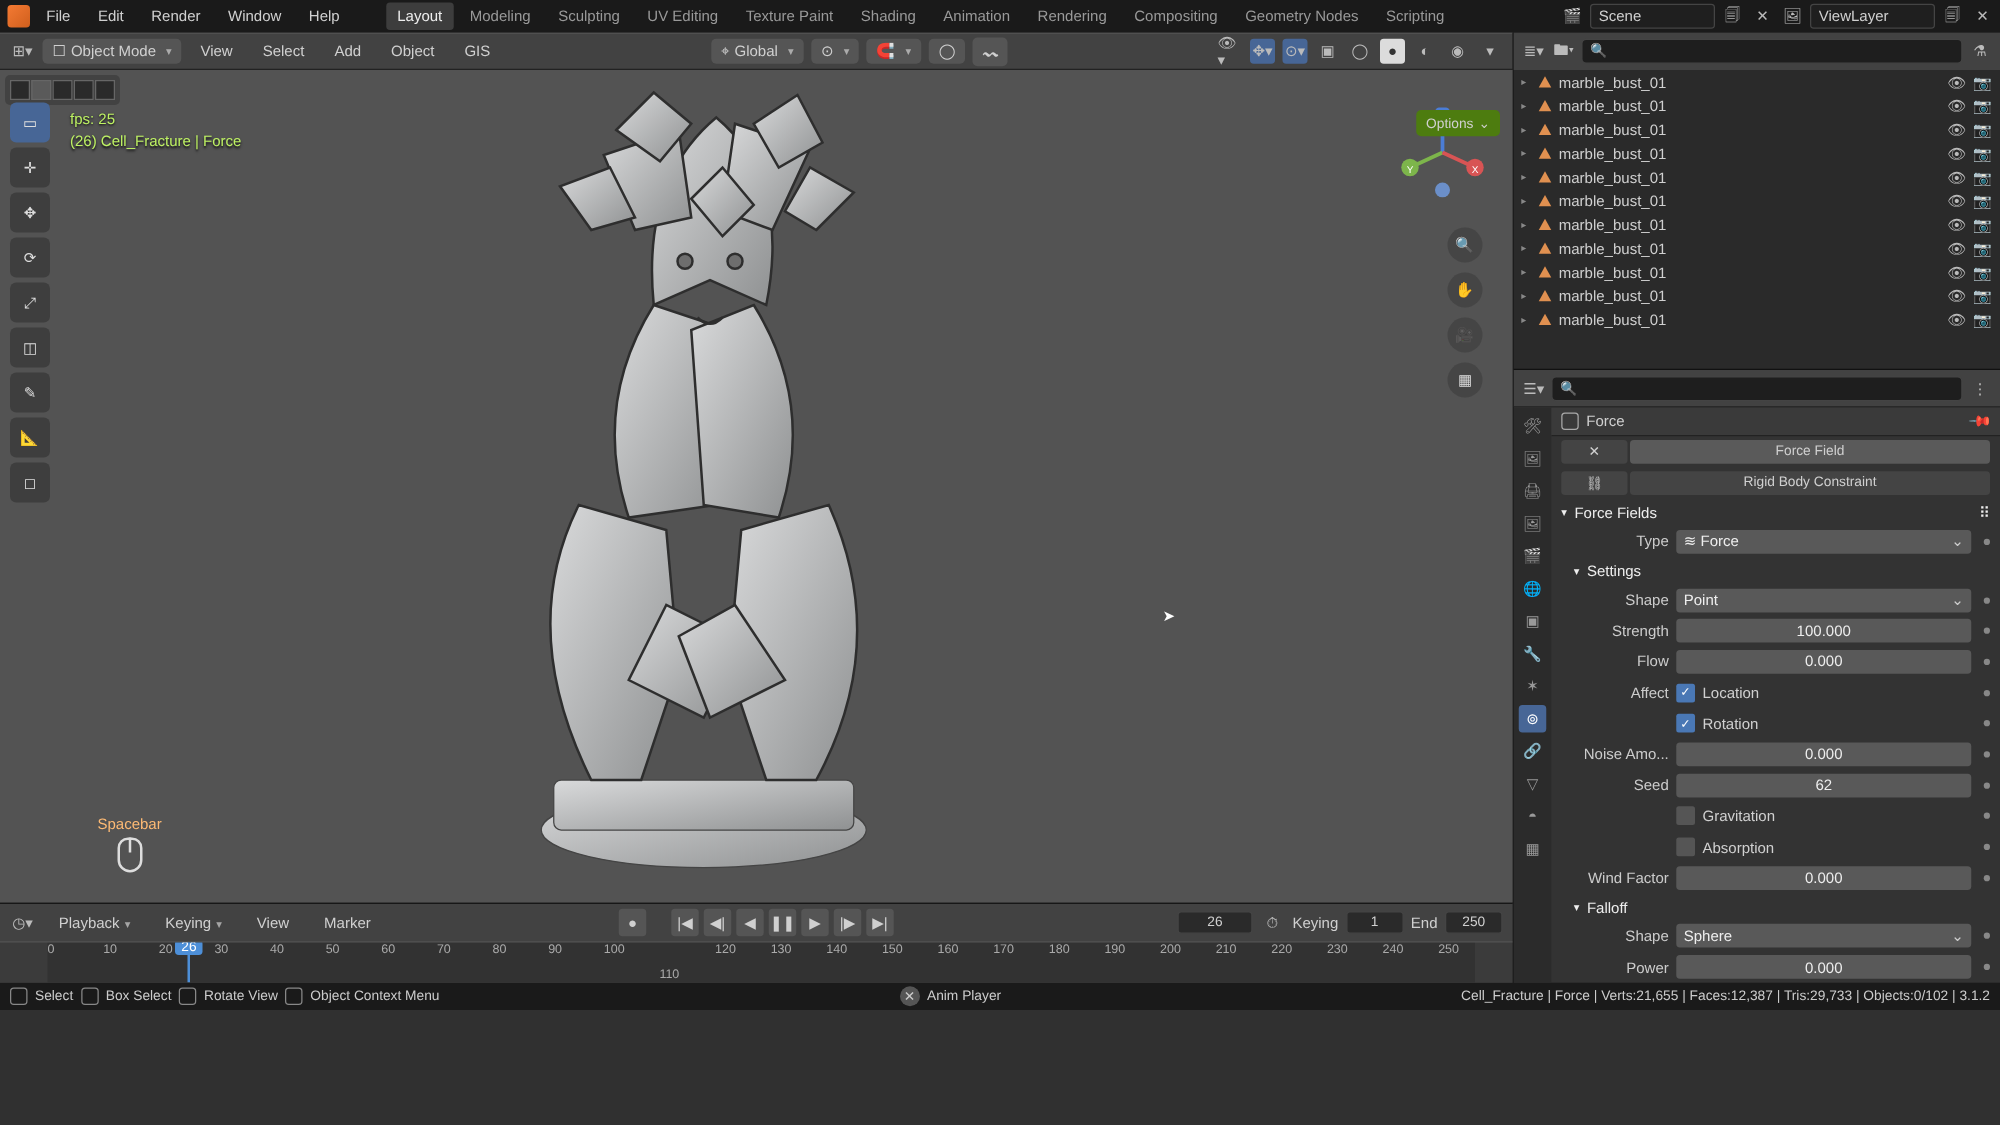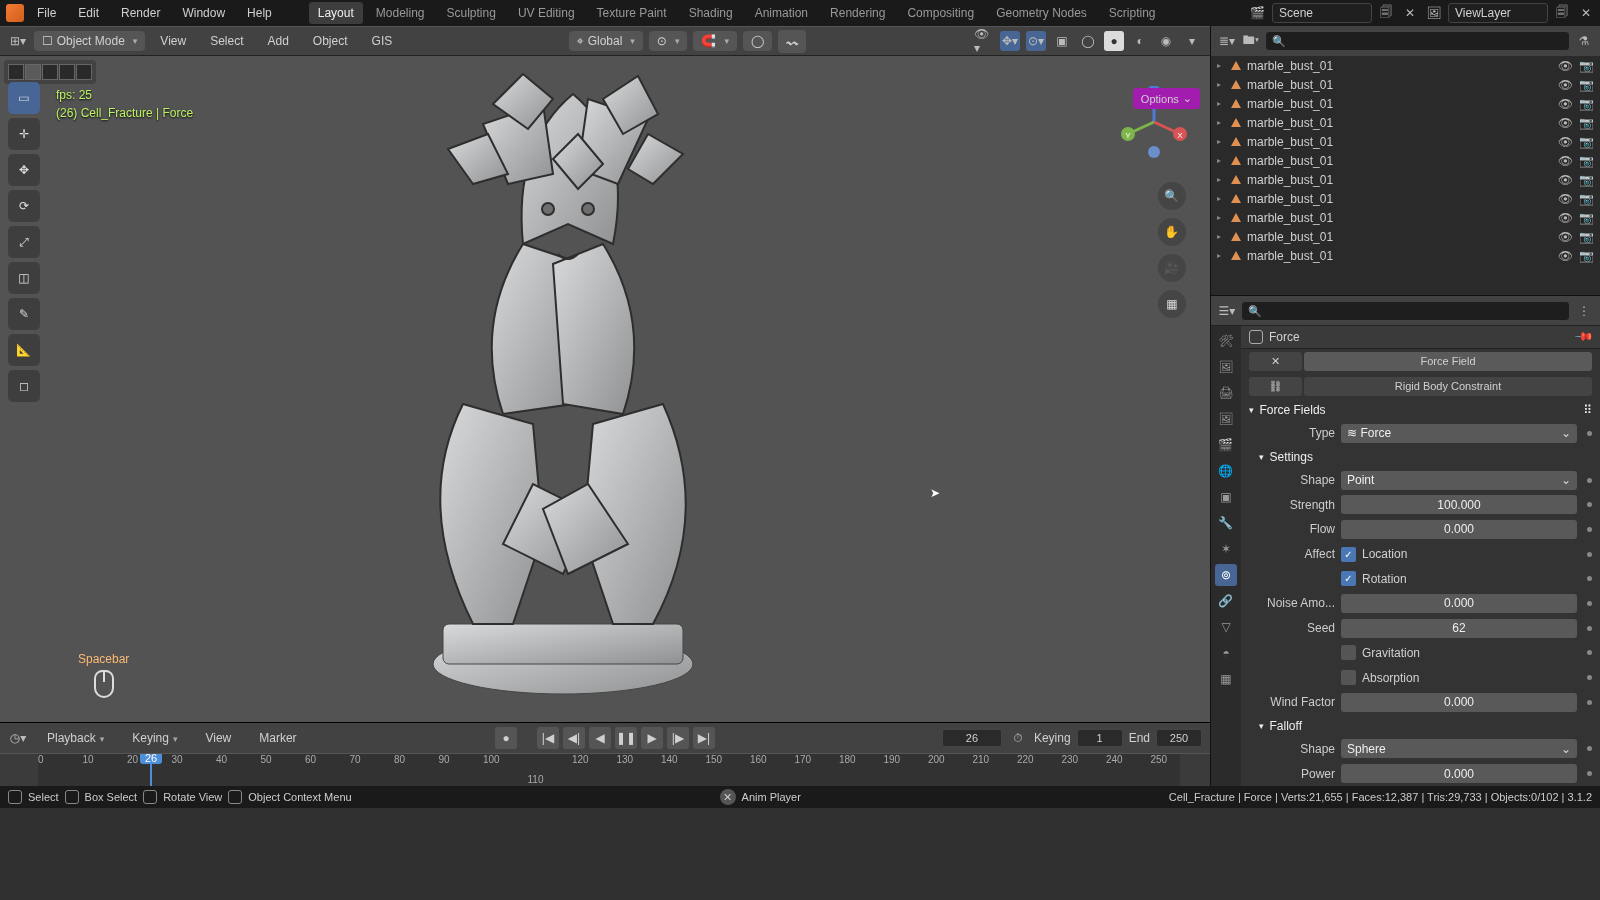--- a/index.html
+++ b/index.html
@@ -44,21 +44,21 @@
 .hud{position:absolute;top:30px;left:56px;color:#bef264;font-size:12px;line-height:1.5;text-shadow:0 1px 2px #000}
 #toolshelf{position:absolute;left:8px;top:26px;display:flex;flex-direction:column;gap:4px}
 .tool{width:32px;height:32px;background:#3e3e3e;border-radius:5px;display:flex;align-items:center;justify-content:center;color:#ddd}
 .tool.sel{background:#476696}
 #nav-gizmo{position:absolute;right:20px;top:30px;width:72px;height:72px}
 .nav-icon{width:28px;height:28px;background:rgba(60,60,60,.6);border-radius:14px;display:flex;align-items:center;justify-content:center;margin-top:6px;color:#ddd}
 #nav-icons{position:absolute;right:24px;top:120px;display:flex;flex-direction:column;gap:2px}
 #key-hint{position:absolute;left:78px;bottom:24px;color:#fdba74;display:flex;flex-direction:column;align-items:center;gap:4px}
 .mouse-icn{width:20px;height:28px;border:2px solid #ddd;border-radius:10px 10px 12px 12px;position:relative}
 .mouse-icn::after{content:"";position:absolute;left:50%;top:-2px;width:2px;height:12px;background:#ddd;transform:translateX(-1px)}
-#options-pop{position:absolute;right:10px;top:32px;background:#a21caf;padding:4px 8px;border-radius:4px;font-size:11px;display:flex;align-items:center;gap:4px}
+#options-pop{position:absolute;right:10px;top:32px;background:#4d7c0f;padding:4px 8px;border-radius:4px;font-size:11px;display:flex;align-items:center;gap:4px}
 
 
 #bust{position:absolute;left:50%;top:8px;transform:translateX(-60%);width:420px;height:640px}
 
 
 #timeline{height:64px;background:var(--panel-d);border-top:1px solid #000;display:flex;flex-direction:column}
 #tl-hdr{height:30px;display:flex;align-items:center;gap:10px;padding:0 8px;background:var(--panel-hdr);position:relative}
 #tl-transport{position:absolute;left:50%;transform:translateX(-50%);display:flex;gap:4px}
 .tbtn{width:22px;height:22px;background:#555;border-radius:3px;display:flex;align-items:center;justify-content:center}
 #tl-range{position:absolute;right:8px;display:flex;gap:6px;align-items:center}

